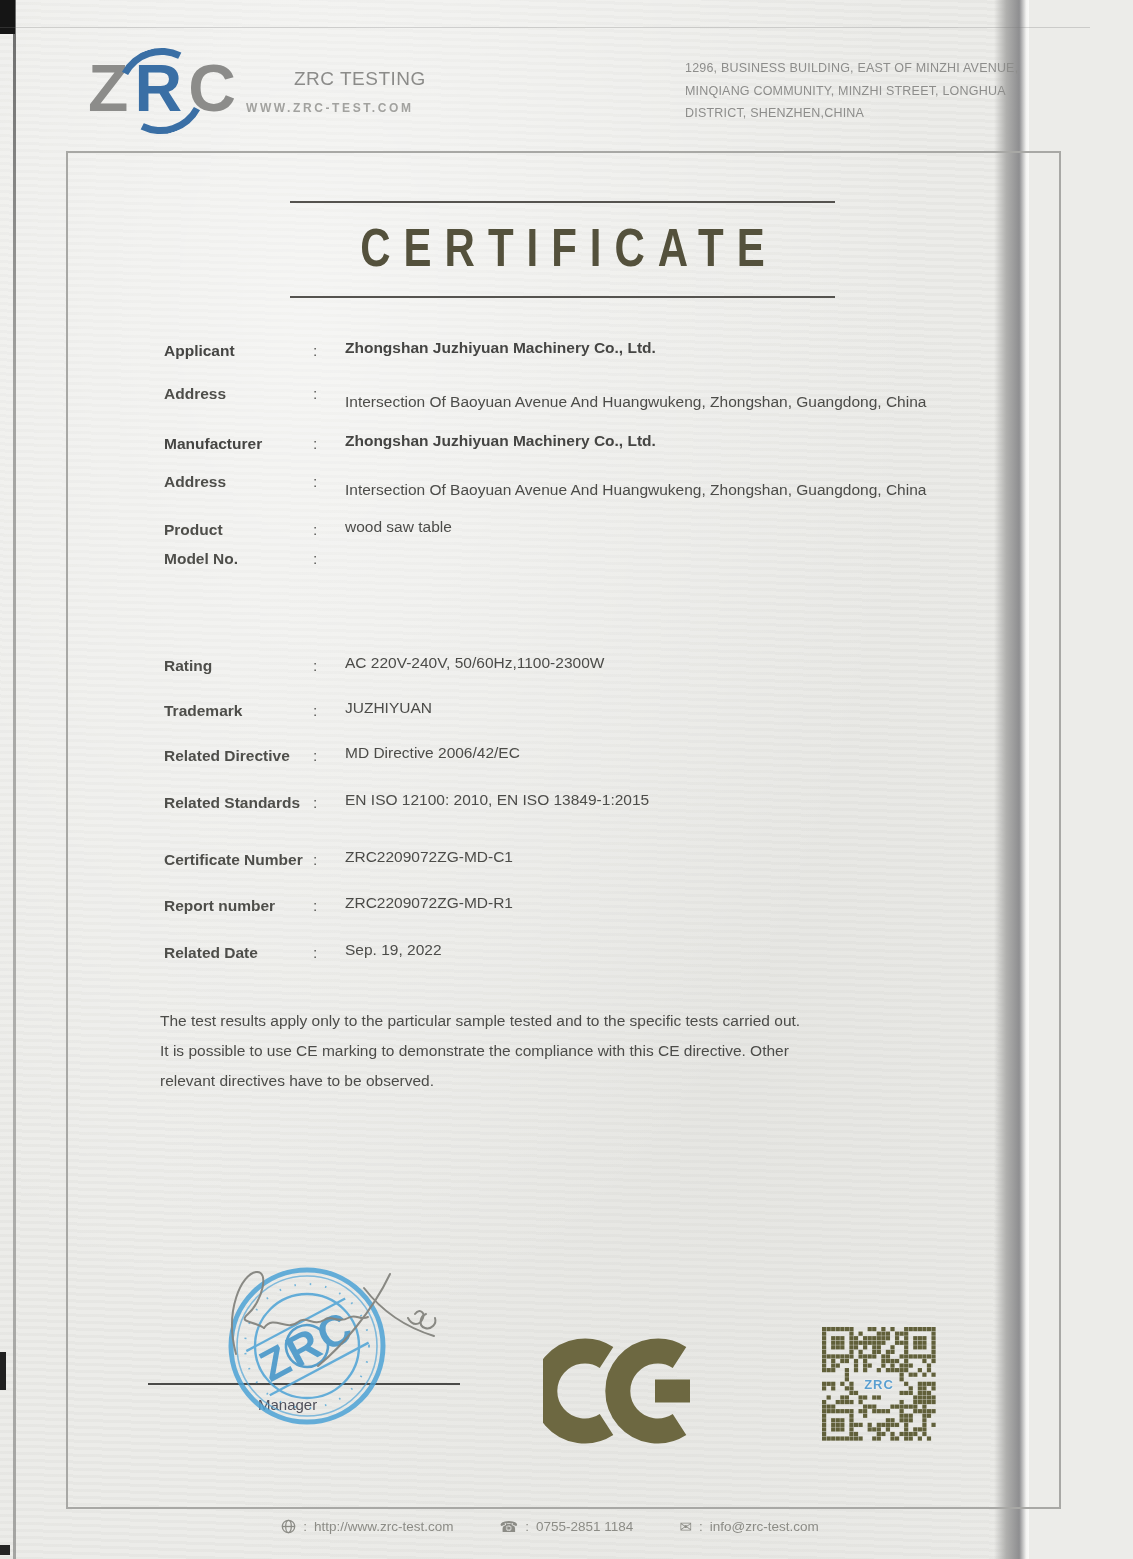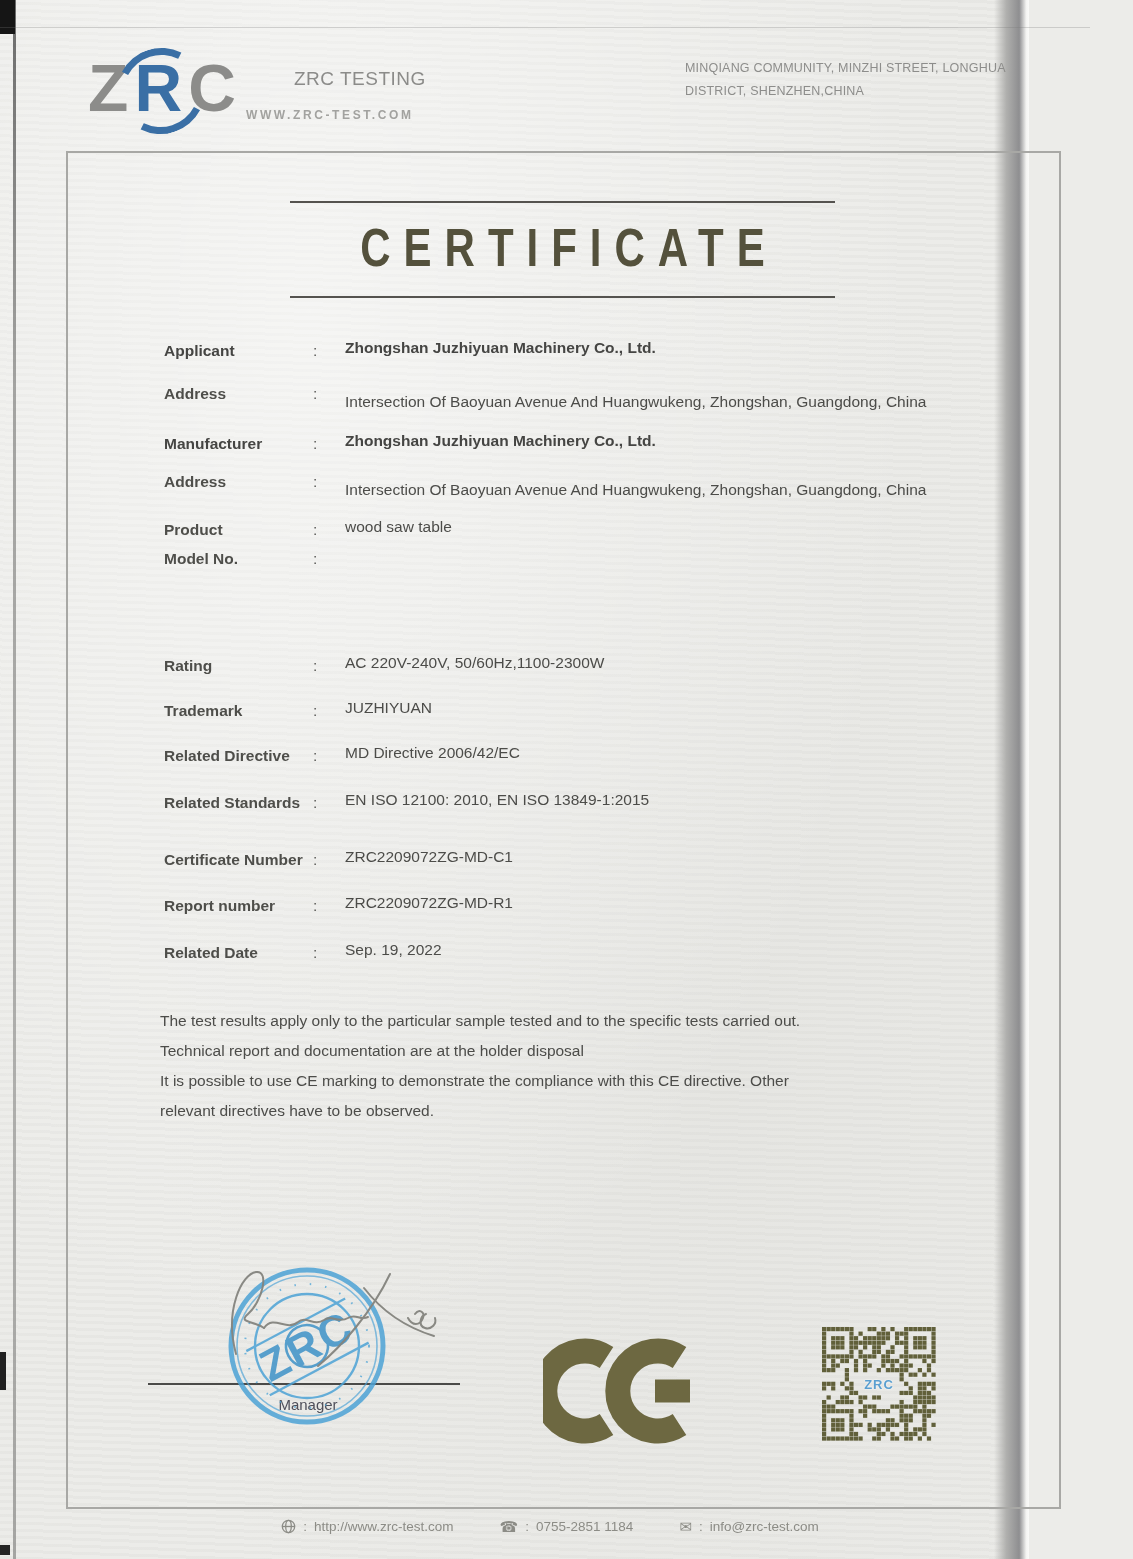--- a/index.html
+++ b/index.html
@@ -24,21 +24,21 @@
   .logo{position:absolute;left:88px;top:58px;display:flex;align-items:flex-start;}
   .logo-letters{font-weight:800;font-size:66px;line-height:60px;letter-spacing:-2px;color:#8c8c8a;}
   .logo-letters .zl,.logo-letters .cl{color:#8c8c8a;}
   .r-holder{display:inline-block;position:relative;width:62px;text-align:center;}
   .r-holder .rl{color:#3a6fa5;position:relative;z-index:2;}
   .r-arc{position:absolute;left:-9px;top:-10px;width:74px;height:72px;border:7px solid #3a6fa5;
          border-left-color:transparent;border-right-color:transparent;border-radius:50%;
          transform:rotate(-18deg);z-index:1;}
   .logo-textblock{margin-left:12px;padding-top:10px;}
   .logo-name{font-size:19px;font-weight:400;color:#8b8b89;letter-spacing:.5px;margin-left:48px;}
-  .logo-site{font-size:12px;color:#a2a29f;letter-spacing:2.6px;margin-top:18px;font-weight:700;}
+  .logo-site{font-size:12px;color:#a2a29f;letter-spacing:2.6px;margin-top:11px;font-weight:700;}
   .hq-address{position:absolute;left:685px;top:57px;width:370px;font-size:12.5px;
               line-height:22.5px;color:#8d8d8b;font-weight:400;letter-spacing:.2px;}
   
   .sheet{position:absolute;left:66px;top:151px;width:991px;height:1354px;
          border:2px solid #a8a8a5;}
   .rule{position:absolute;height:2px;background:#55534f;}
   .rule1{left:290px;top:201px;width:545px;}
   .rule2{left:290px;top:296px;width:545px;}
   .cert-title{position:absolute;left:290px;top:206px;width:545px;height:84px;
               display:flex;align-items:center;justify-content:center;
@@ -53,21 +53,21 @@
   .frow .val{width:600px;line-height:30px;margin-top:-5px;}
   .frow.center .val{margin-top:16px;}
   .frow .val.breakall{word-break:break-all;line-height:33px;}
   .frow.em .lbl,.frow.em .val{font-weight:700;color:#454543;}
   .frow .lbl{font-weight:700;color:#4e4e4a;}
   
   .notes{position:absolute;left:160px;top:978px;width:800px;font-size:15.5px;
          line-height:30px;color:#4c4c49;margin-top:28px;}
   
   .sig-line{position:absolute;left:148px;top:1383px;width:312px;height:2px;background:#4a4a48;z-index:1;}
-  .manager{position:absolute;left:258px;top:1396px;width:100px;text-align:center;
+  .manager{position:absolute;left:258px;top:1396px;width:100px;
            font-size:15px;color:#4f4f5a;z-index:1;font-weight:400;}
   .stamp{position:absolute;left:221px;top:1260px;z-index:2;opacity:.85;}
   .signature{position:absolute;left:222px;top:1262px;z-index:3;}
   
   .ce{position:absolute;left:543px;top:1336px;}
   .qr{position:absolute;left:822px;top:1327px;width:114px;height:114px;}
   .qr-center{position:absolute;left:0;top:0;width:114px;height:114px;display:flex;
              align-items:center;justify-content:center;pointer-events:none;}
   .qr-center span{font-size:13px;font-weight:700;color:#5a9fd0;letter-spacing:1px;
                   text-shadow:0 0 2px #fff;}
@@ -92,20 +92,21 @@
 
   <div class="logo">
     <div class="logo-letters"><span class="zl">Z</span><span class="r-holder"><span class="r-arc"></span><span class="rl">R</span></span><span class="cl">C</span></div>
     <div class="logo-textblock">
       <div class="logo-name">ZRC TESTING</div>
       <div class="logo-site">WWW.ZRC-TEST.COM</div>
     </div>
   </div>
 
   <div class="hq-address">
+    <div>1296, BUSINESS BUILDING, EAST OF MINZHI AVENUE,</div>
     <div>MINQIANG COMMUNITY, MINZHI STREET, LONGHUA</div>
     <div>DISTRICT, SHENZHEN,CHINA</div>
   </div>
 
   <div class="sheet"></div>
 
   <div class="rule rule1"></div>
   <div class="cert-title">CERTIFICATE</div>
   <div class="rule rule2"></div>
 
@@ -169,21 +170,20 @@
       <span class="val">ZRC2209072ZG-MD-R1</span>
   </div>
   <div class="frow" style="top:940px">
     <span class="lbl">Related Date</span>
       <span class="cln">:</span>
       <span class="val">Sep. 19, 2022</span>
   </div>
 
   <div class="notes">
     <div>The test results apply only to the particular sample tested and to the specific tests carried out.</div>
-    <div>Technical report and documentation are at the holder disposal</div>
     <div>It is possible to use CE marking to demonstrate the compliance with this CE directive. Other</div>
     <div>relevant directives have to be observed.</div>
   </div>
 
   <div class="sig-line"></div>
   <div class="manager">Manager</div>
 
   <svg class="stamp" width="172" height="172" viewBox="0 0 172 172">
     <g fill="none" stroke="#4da3d6">
       <circle cx="86" cy="86" r="76" stroke-width="5"></circle>

